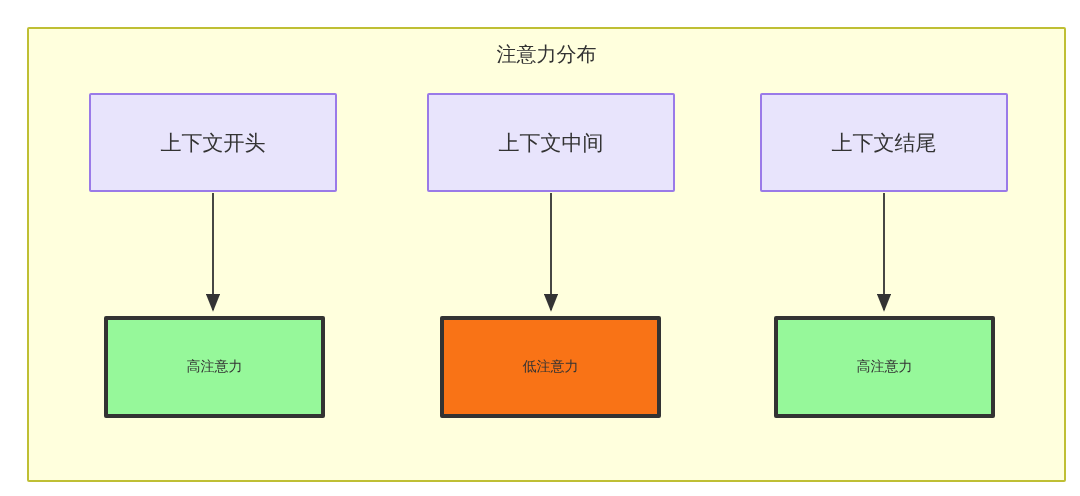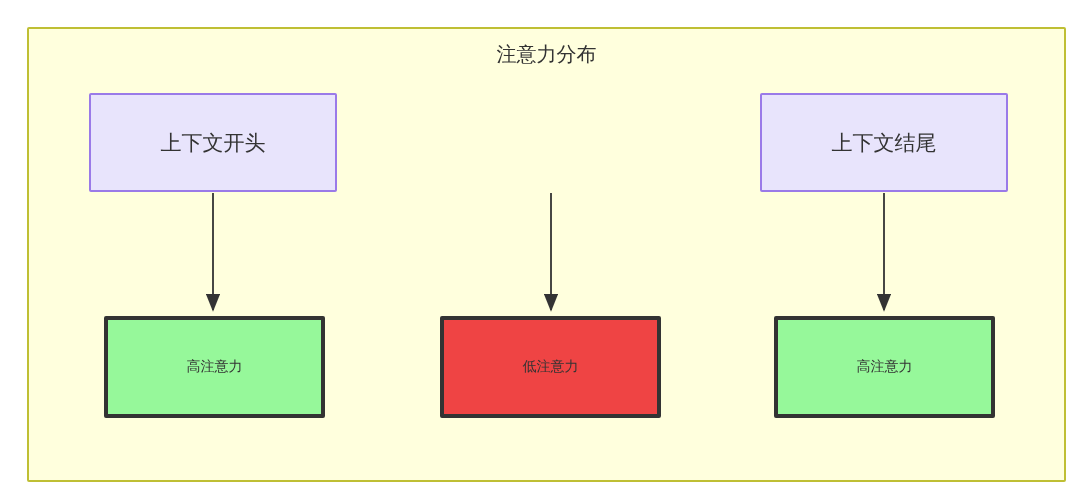--- a/index.html
+++ b/index.html
@@ -79,21 +79,21 @@
     border-radius: 2px;
     font-size: 14px;
     border: 4px solid #333333;
   }
 
   .node-attention.high {
     background: #96f89a;
   }
 
   .node-attention.low {
-    background: #ef4444;
+    background: #f97316;
   }
 
   
   #node-context-start  { left: 89px;  top: 93px;  width: 248px; height: 99px; }
   #node-context-middle { left: 427px; top: 93px;  width: 248px; height: 99px; }
   #node-context-end    { left: 760px; top: 93px;  width: 248px; height: 99px; align-items: center; }
 
   
   #node-attention-start  { left: 104px; top: 316px; width: 221px; height: 102px; }
   #node-attention-middle { left: 440px; top: 316px; width: 221px; height: 102px; }
@@ -119,20 +119,23 @@
 
     <line x1="551" y1="193" x2="551" y2="310" stroke="#333333" stroke-width="1.8" marker-end="url(#arrowhead)"></line>
 
     <line x1="884" y1="193" x2="884" y2="310" stroke="#333333" stroke-width="1.8" marker-end="url(#arrowhead)"></line>
   </svg>
 
   <div class="node node-context" id="node-context-start">
     <span>上下文开头</span>
   </div>
 
+  <div class="node node-context" id="node-context-middle">
+    <span>上下文中间</span>
+  </div>
 
   <div class="node node-context" id="node-context-end">
     <span>上下文结尾</span>
   </div>
 
   <div class="node node-attention high" id="node-attention-start">
     <span>高注意力</span>
   </div>
 
   <div class="node node-attention low" id="node-attention-middle">

